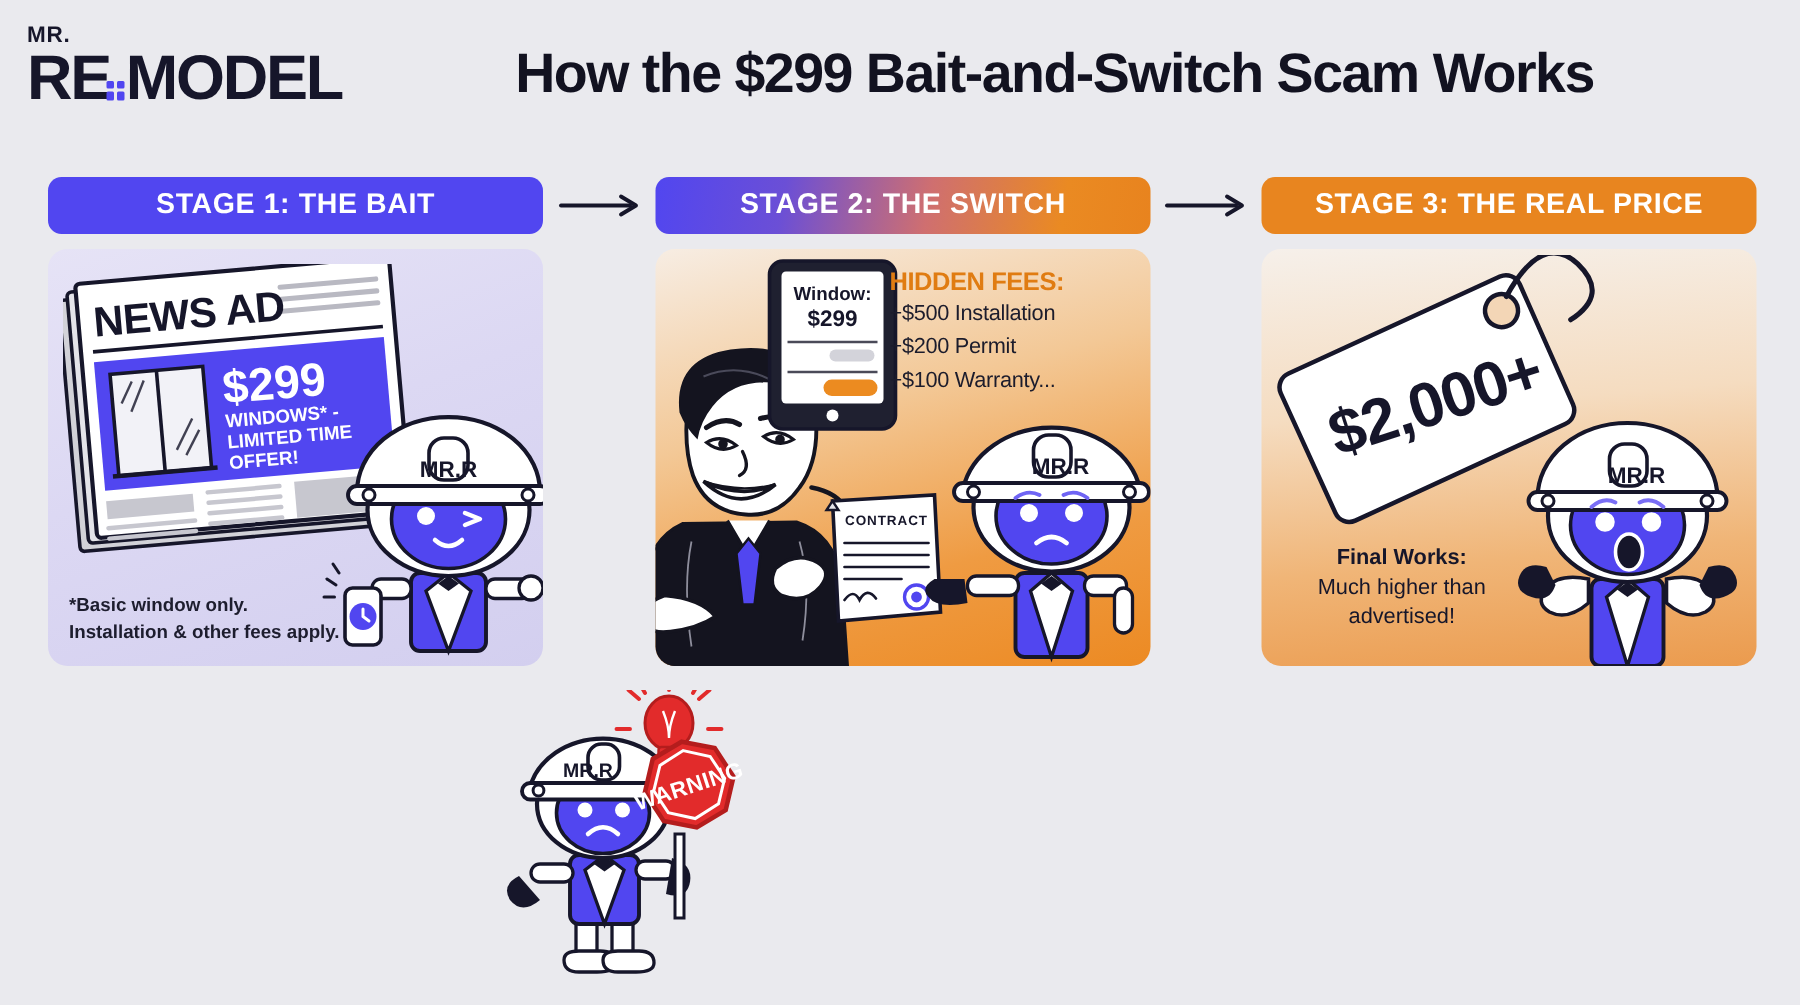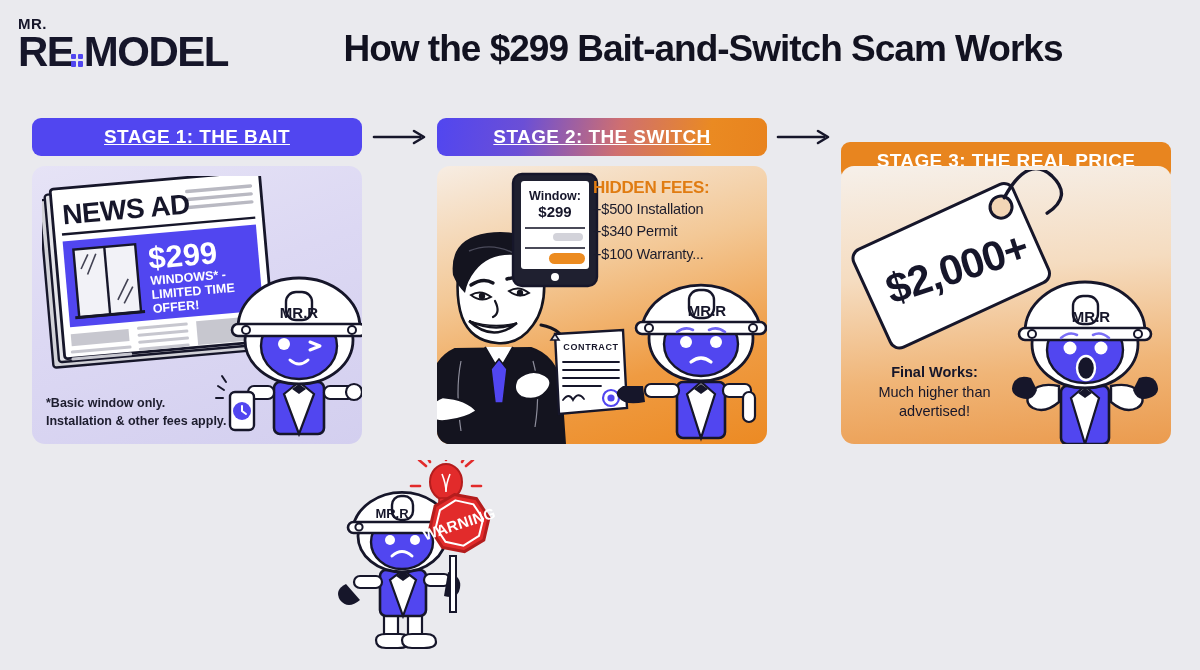--- a/index.html
+++ b/index.html
@@ -19,25 +19,25 @@
                letter-spacing:-1.5px; color:#16162a; line-height:.92; margin-top:2px; }
   .logo-win { display:inline-grid; grid-template-columns:1fr 1fr; grid-template-rows:1fr 1fr;
               gap:1.5px; width:13px; height:13px; margin:0 1px 5px -2px; }
   .logo-win i { background:#5146f0; display:block; border-radius:1px; }
   .title { position:absolute; left:238px; top:28px; width:930px; text-align:center;
            font-size:37px; font-weight:bold; letter-spacing:-1px; color:#121220; }
 
   
   .pill { position:absolute; height:38px; border-radius:9px; display:flex;
           align-items:center; justify-content:center; color:#fff;
-          font-size:19px; font-weight:bold; letter-spacing:.4px;text-decoration:underline; }
+          font-size:19px; font-weight:bold; letter-spacing:.4px; }
   .pill1 { left:32px;  top:118px; width:330px; background:#5146f0; }
   .pill2 { left:437px; top:118px; width:330px;
            background:linear-gradient(100deg,#5146f0 0%,#6b4fd6 26%,#cf6f70 55%,#ea8a22 82%,#e8831e 100%); }
-  .pill3 { left:841px; top:118px; width:330px; background:#e8851f;margin-top:24px; }
+  .pill3 { left:841px; top:118px; width:330px; background:#e8851f; }
 
   .arrow { position:absolute; top:129px; width:62px; height:16px; }
   .arrow svg { width:100%; height:100%; display:block; }
   .arrow1 { left:372px; } .arrow2 { left:776px; }
 
   
   .panel { position:absolute; top:166px; width:330px; height:278px;
            border-radius:13px; overflow:hidden; }
   .panel1 { left:32px;  background:linear-gradient(160deg,#e6e3f6 0%,#dcd8f3 45%,#d3cfef 100%); }
   .panel2 { left:437px; background:linear-gradient(165deg,#f7ede3 0%,#f3c896 38%,#ef9b42 72%,#ec8a23 100%); }
@@ -274,21 +274,21 @@
       </g>
       <path d="M14 74 q6 -8 10 0 q5 -9 11 -1" stroke="#16162a" stroke-width="1.8" fill="none" stroke-linecap="round"></path>
       <circle cx="62" cy="72" r="8" fill="none" stroke="#5146f0" stroke-width="2.2"></circle>
       <circle cx="62" cy="72" r="3.6" fill="#5146f0"></circle>
     </svg>
   </div>
 
   <div class="fees">
     <div class="fees-h">HIDDEN FEES:</div>
     <div class="fees-l">+$500 Installation</div>
-    <div class="fees-l">+$340 Permit</div>
+    <div class="fees-l">+$200 Permit</div>
     <div class="fees-l">+$100 Warranty...</div>
   </div>
 
   <div class="bot bot2">
     <svg viewBox="0 0 170 208">
       <rect x="62" y="146" width="48" height="56" rx="6" fill="#5146f0" stroke="#16162a" stroke-width="2.6"></rect>
       <path d="M86 146 L72 158 L86 202 L100 158 Z" fill="#ffffff" stroke="#16162a" stroke-width="2.2"></path>
       <path d="M79 153 l7 5 7-5 -7-5z" fill="#16162a"></path>
 
       <rect x="30" y="148" width="34" height="13" rx="6" fill="#ffffff" stroke="#16162a" stroke-width="2.2"></rect>

